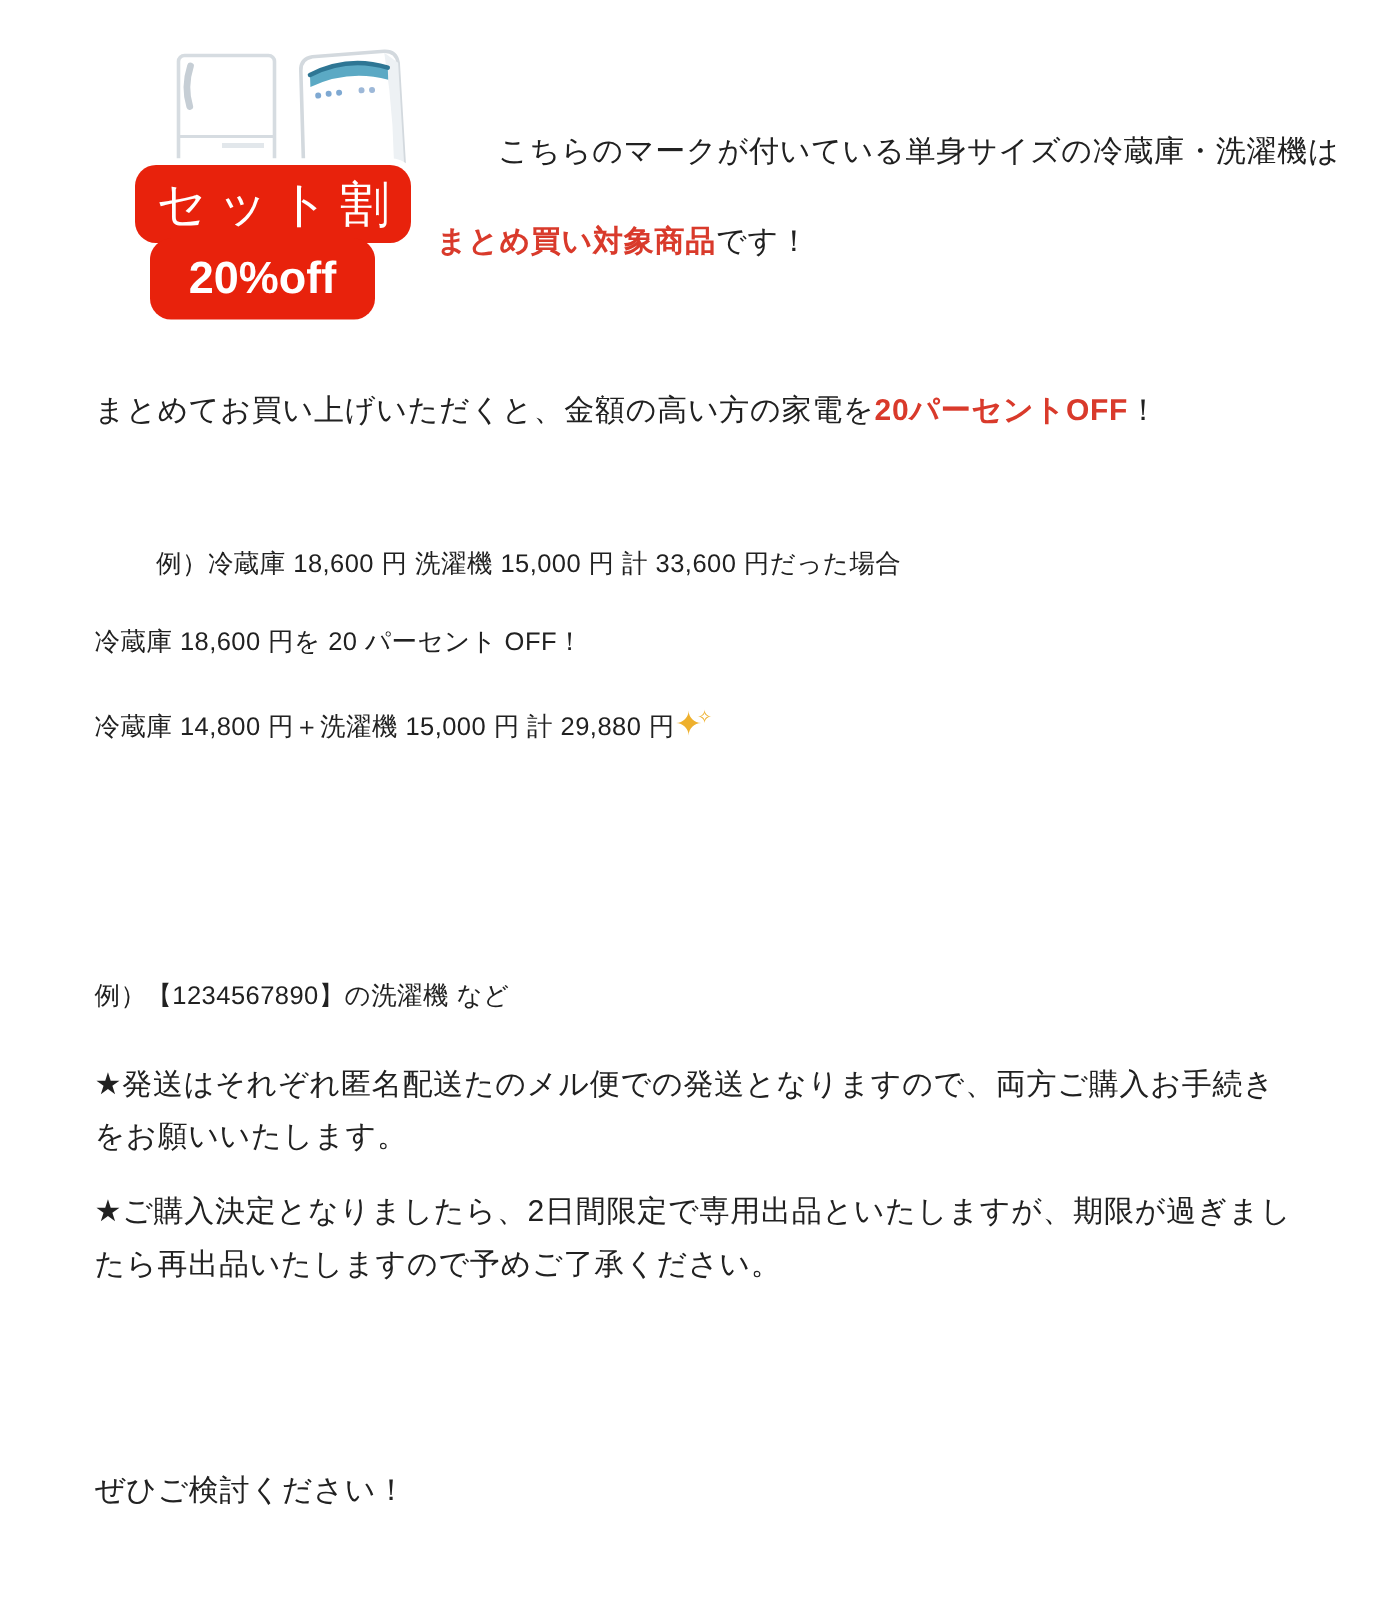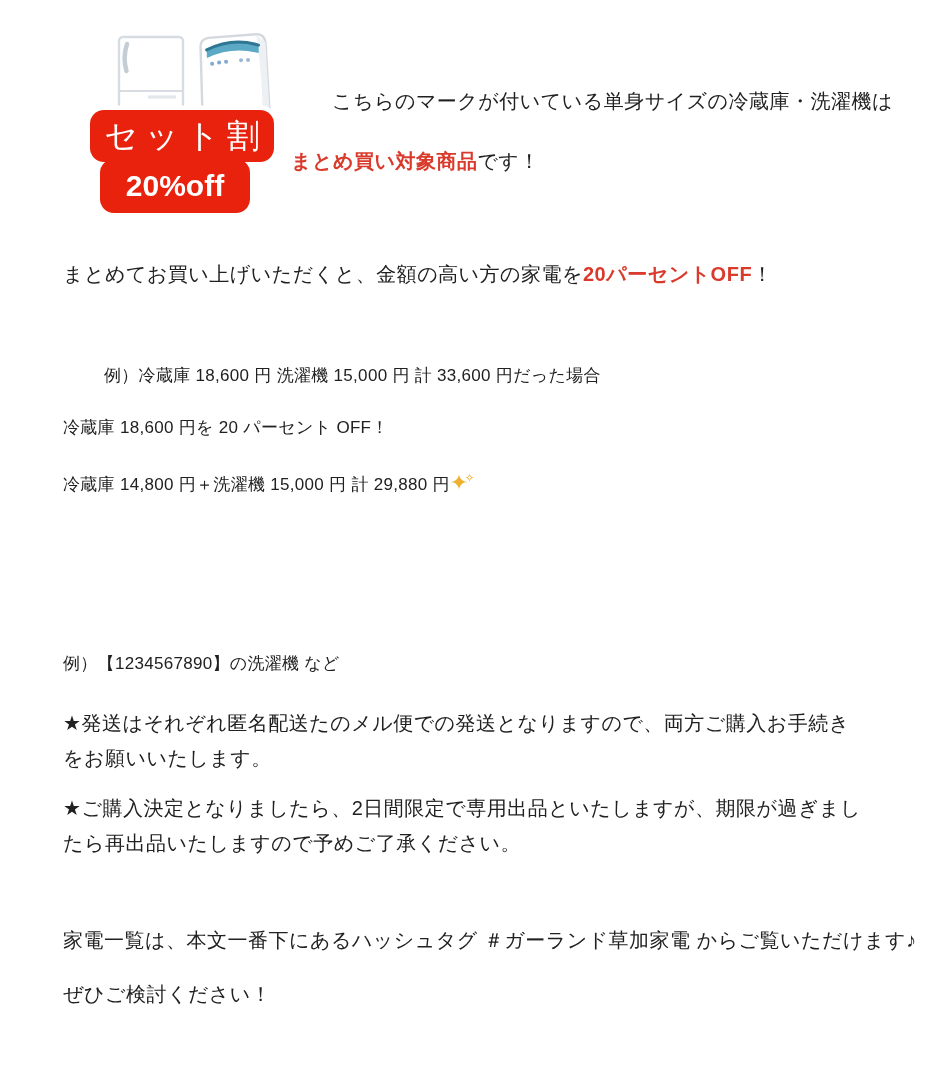--- a/index.html
+++ b/index.html
@@ -106,16 +106,15 @@
   <div class="abs line txt-sm" style="left:63px;top:363px;margin-left:41px;">例）冷蔵庫 18,600 円  洗濯機 15,000 円  計  33,600 円だった場合</div>
   <div class="abs line txt-sm" style="left:63px;top:415px;">冷蔵庫 18,600 円を 20 パーセント OFF！</div>
   <div class="abs line txt-sm" style="left:63px;top:465px;">
     <span>冷蔵庫 14,800 円＋洗濯機 15,000 円  計  29,880 円</span><span class="sparkle"><span>✦</span><span class="mini">✧</span></span>
   </div>
 
   <div class="abs line txt-sm" style="left:63px;top:651px;">例）【1234567890】の洗濯機  など</div>
   <div class="abs wrap txt-lg" style="left:63px;top:706px;">★発送はそれぞれ匿名配送たのメル便での発送となりますので、両方ご購入お手続きをお願いいたします。</div>
   <div class="abs wrap txt-lg" style="left:63px;top:791px;">★ご購入決定となりましたら、2日間限定で専用出品といたしますが、期限が過ぎましたら再出品いたしますので予めご了承ください。</div>
 
-  <div class="abs line txt-lg" style="left:63px;top:925px;">家電一覧は、本文一番下にあるハッシュタグ  ＃ガーランド草加家電  からご覧いただけます♪</div>
   <div class="abs line txt-lg" style="left:63px;top:979px;">ぜひご検討ください！</div>
 
 </div>
 
 </body></html>

